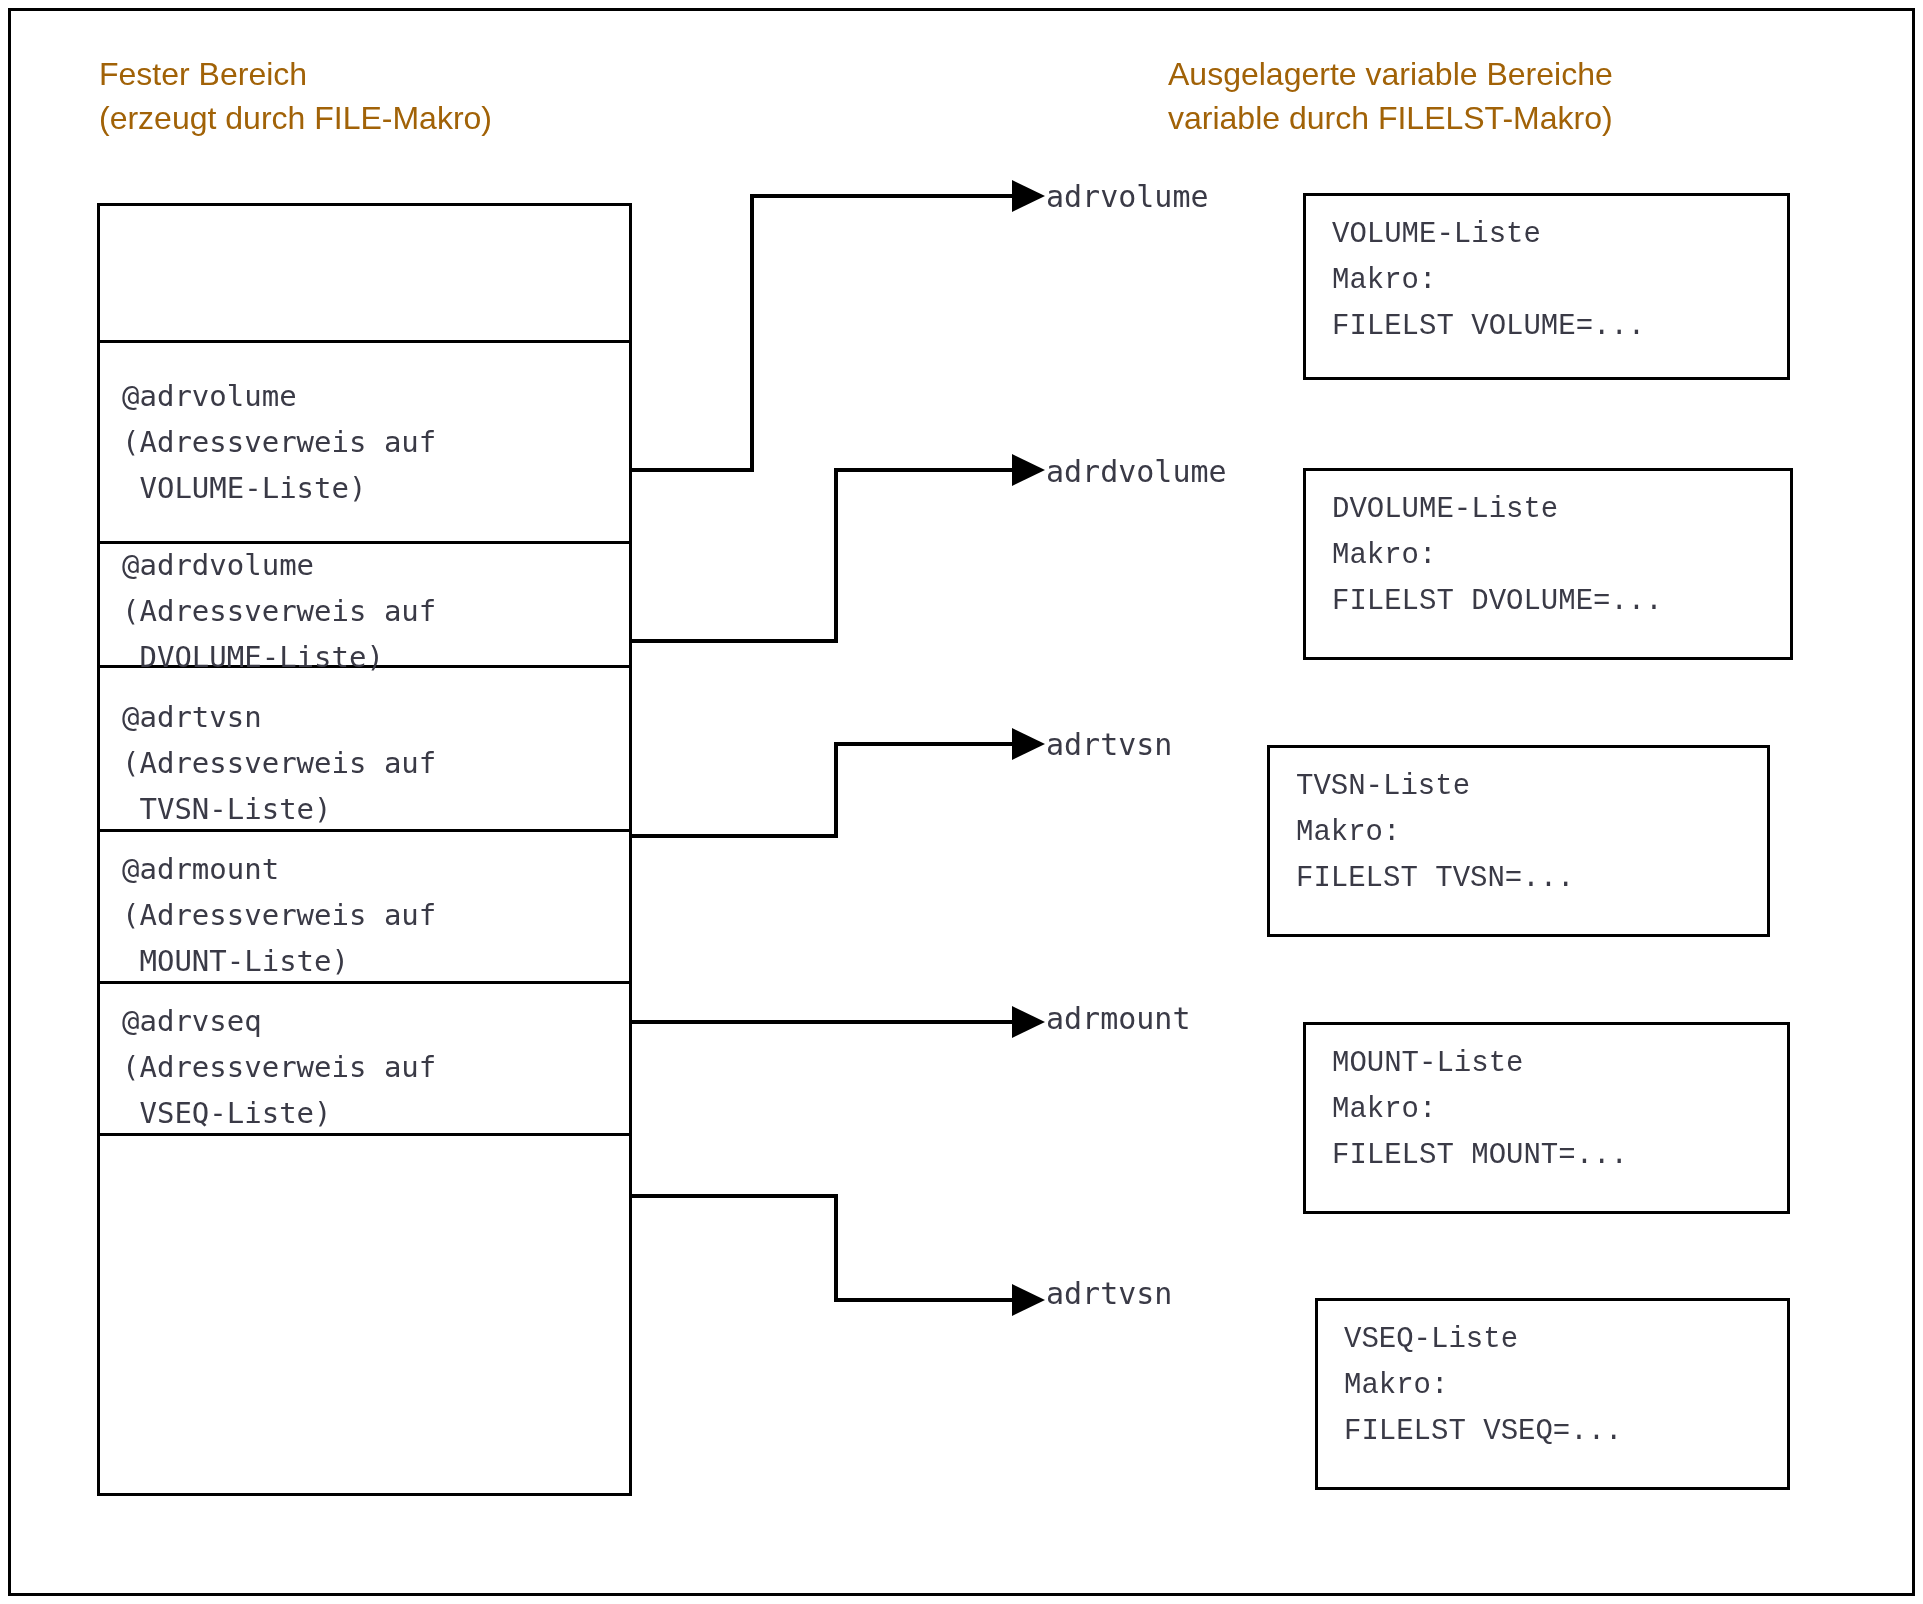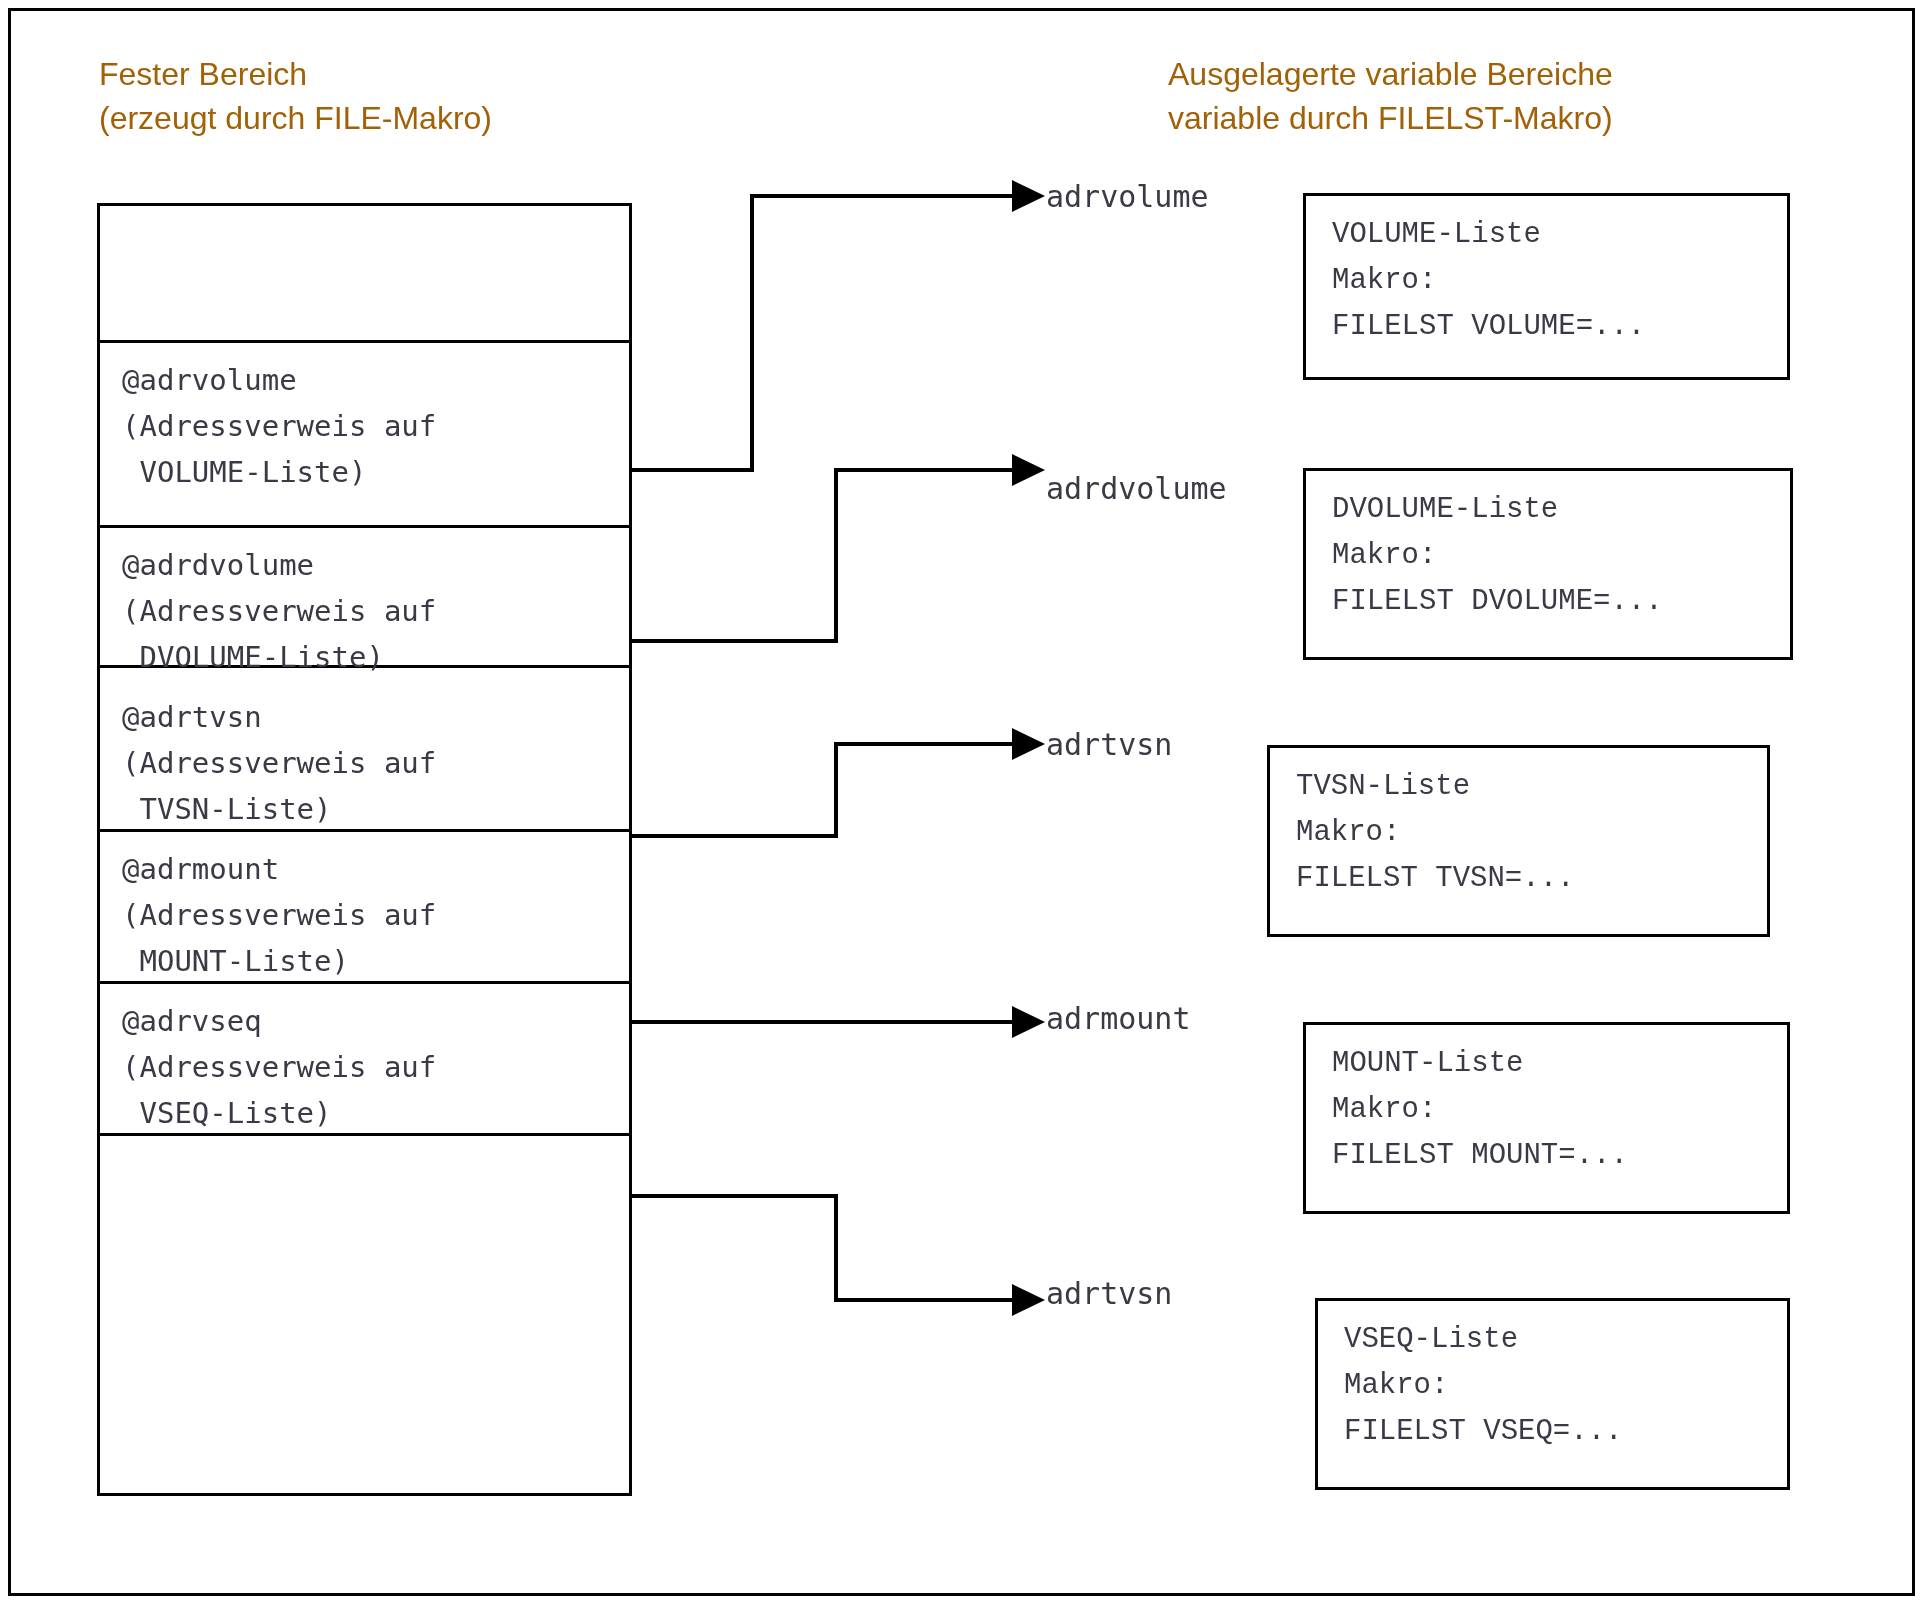--- a/index.html
+++ b/index.html
@@ -98,21 +98,21 @@
   <div class="outer-frame"></div>
 
   <div class="hdr" id="hdr-left"><span>Fester Bereich</span><br><span>(erzeugt durch FILE-Makro)</span></div>
 
   <div class="hdr" id="hdr-right"><span>Ausgelagerte variable Bereiche</span><br><span>variable durch FILELST-Makro)</span></div>
 
   <div id="fixed-area">
 
     <div class="fa-row" style="top:0px;height:137px;"></div>
 
-    <div class="fa-row" style="top:137px;height:185px;">
+    <div class="fa-row" style="top:153px;height:185px;">
       <div class="line">@adrvolume</div>
       <div class="line">(Adressverweis auf</div>
       <div class="line"> VOLUME-Liste)</div>
     </div>
 
     <div class="fa-row" style="top:322px;height:140px;">
       <div class="line">@adrdvolume</div>
       <div class="line">(Adressverweis auf</div>
       <div class="line"> DVOLUME-Liste)</div>
     </div>
@@ -133,21 +133,21 @@
       <div class="line">@adrvseq</div>
       <div class="line">(Adressverweis auf</div>
       <div class="line"> VSEQ-Liste)</div>
     </div>
 
     <div class="fa-row last" style="top:930px;height:357px;"></div>
 
   </div>
 
   <div class="arrow-label" style="left:1046px;top:180px;">adrvolume</div>
-  <div class="arrow-label" style="left:1046px;top:455px;margin-top:17px;">adrdvolume</div>
+  <div class="arrow-label" style="left:1046px;top:455px;">adrdvolume</div>
   <div class="arrow-label" style="left:1046px;top:728px;">adrtvsn</div>
   <div class="arrow-label" style="left:1046px;top:1002px;">adrmount</div>
   <div class="arrow-label" style="left:1046px;top:1277px;">adrtvsn</div>
 
   <div class="list-box" style="left:1303px;top:193px;width:487px;height:187px;">
     <div class="line">VOLUME-Liste</div>
     <div class="line">Makro:</div>
     <div class="line">FILELST VOLUME=...</div>
   </div>
 

